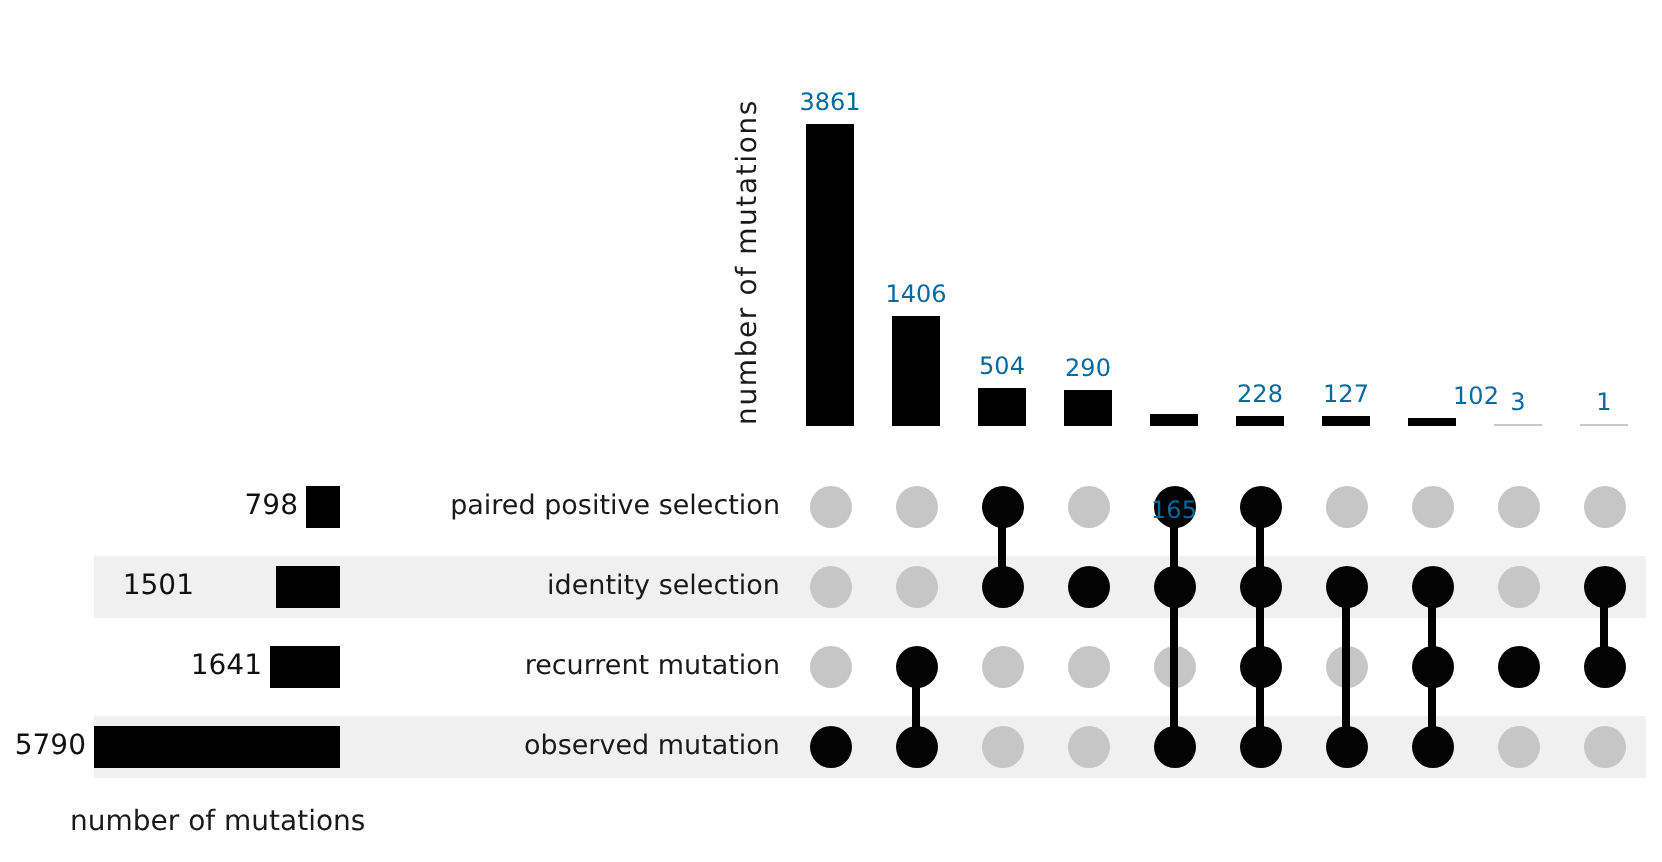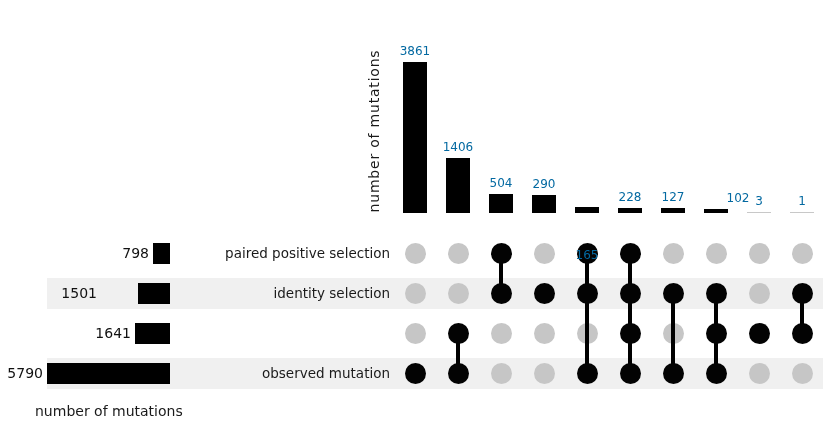--- a/index.html
+++ b/index.html
@@ -145,16 +145,17 @@
     <div class="dot dot-on" style="left: 791.5px; top: 322.5px; background: rgb(3, 3, 3);"></div>
     <div class="dot dot-off" style="left: 791.5px; top: 362.5px; background: rgb(198, 198, 198);"></div>
     <div class="leftbar" style="left: 153px; top: 242.5px; width: 17px; height: 21px; background: rgb(0, 0, 0);"></div>
     <div class="leftlabel" style="right: 682px; top: 242.5px;">798</div>
     <div class="rowlabel" style="right: 441px; top: 243px;">paired positive selection</div>
     <div class="leftbar" style="left: 138px; top: 282.5px; width: 32px; height: 21px; background: rgb(0, 0, 0);"></div>
     <div class="leftlabel" style="right: 734px; top: 282.5px;">1501</div>
     <div class="rowlabel" style="right: 441px; top: 283px;">identity selection</div>
     <div class="leftbar" style="left: 135px; top: 322.5px; width: 35px; height: 21px; background: rgb(0, 0, 0);"></div>
     <div class="leftlabel" style="right: 700px; top: 322.5px;">1641</div>
+    <div class="rowlabel" style="right: 441px; top: 323px;">recurrent mutation</div>
     <div class="leftbar" style="left: 47px; top: 362.5px; width: 123px; height: 21px; background: rgb(0, 0, 0);"></div>
     <div class="leftlabel" style="right: 788px; top: 362.5px;">5790</div>
     <div class="rowlabel" style="right: 441px; top: 363px;">observed mutation</div>
   </div>
 
 </body></html>

